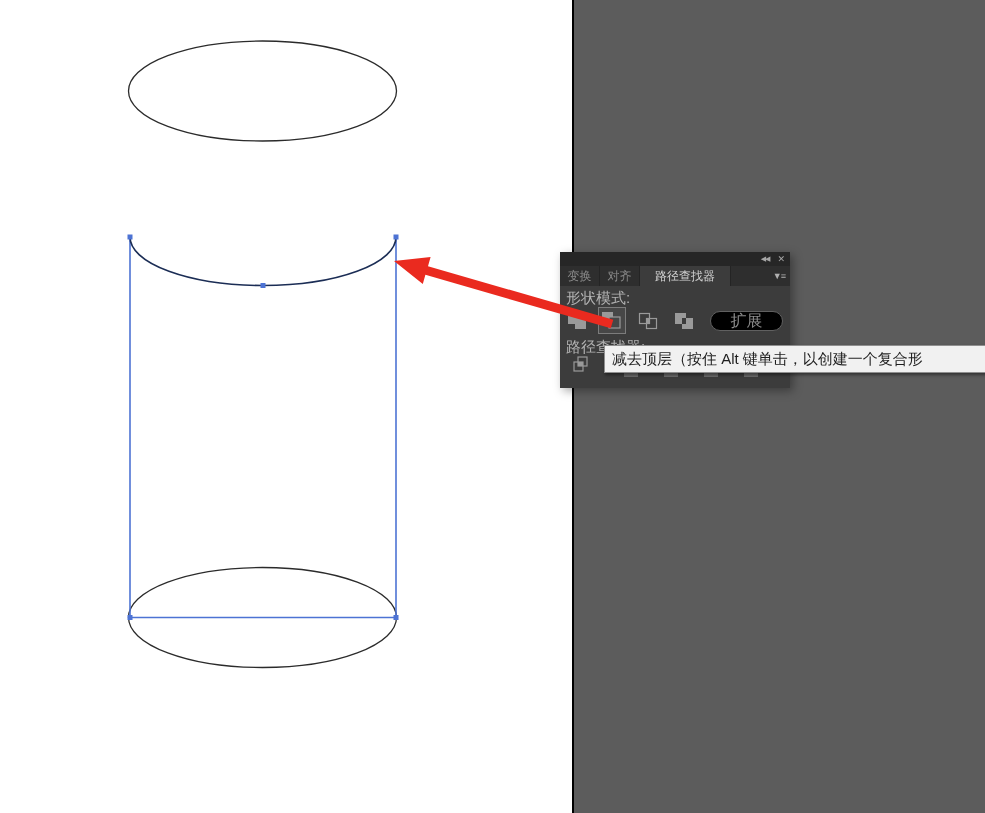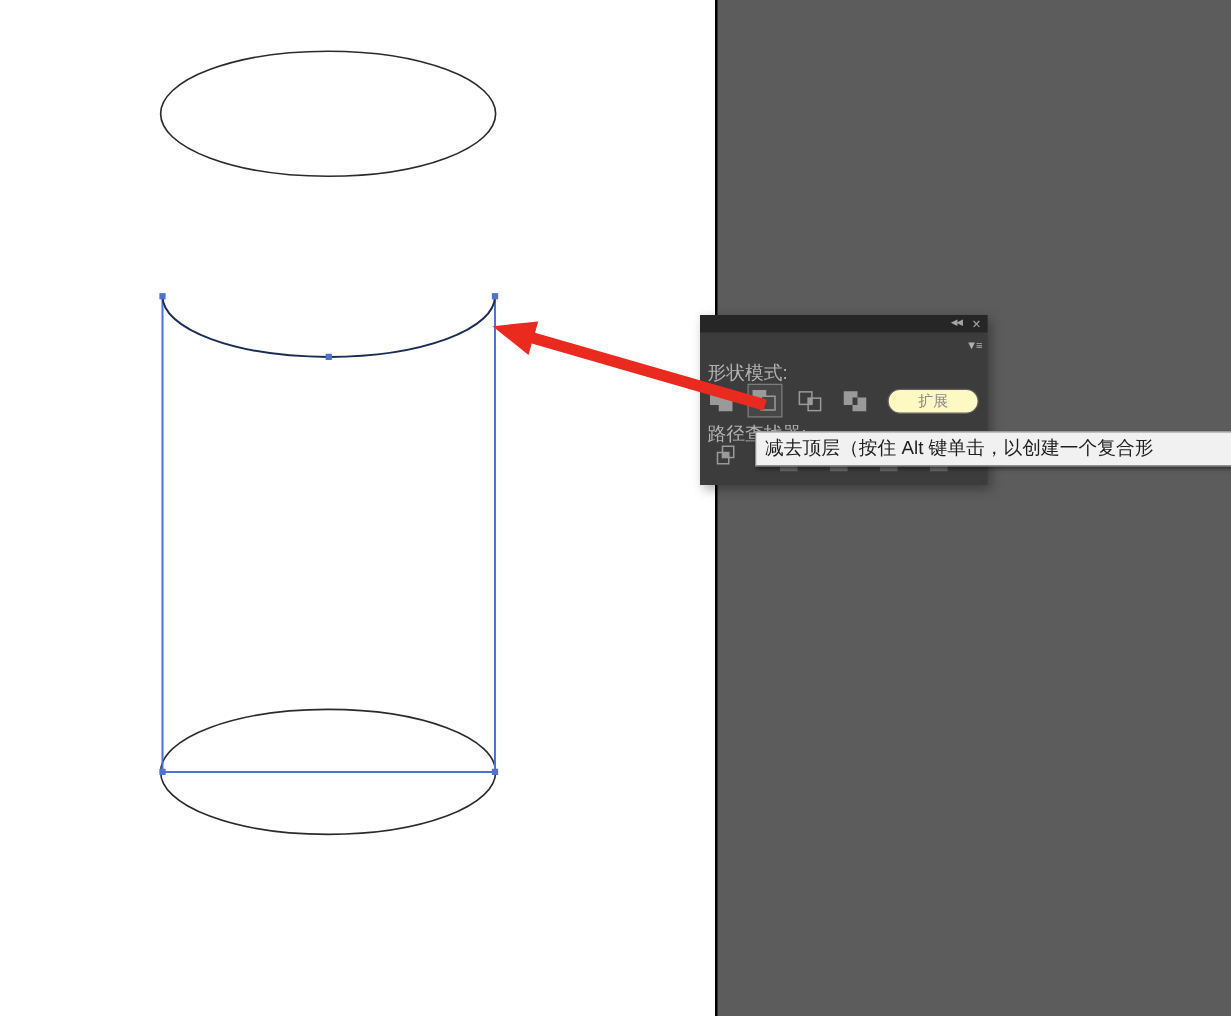--- a/index.html
+++ b/index.html
@@ -47,22 +47,22 @@
   .lbl-shape{top:37px;}
   .lbl-pf{top:86px;}
   .mode-btn{position:absolute;display:flex;align-items:center;justify-content:center;}
   .mb-plain{width:26px;height:24px;top:57px;}
   .mb-hover{
     width:28px;height:27px;top:55px;left:38px;
     background:#474747;border:1px solid #7c7c7c;box-sizing:border-box;
   }
   .expand-btn{
     position:absolute;left:150px;top:59px;width:73px;height:20px;
-    background:#fef9c3;border:1px solid #606060;border-radius:10px;
-    box-sizing:border-box;color:#8b8b8b;font-size:12px;line-height:18px;
+    background:#000000;border:1px solid #606060;border-radius:10px;
+    box-sizing:border-box;color:#8b8b8b;font-size:16px;line-height:18px;
     text-align:center;cursor:default;
   }
   .pf-btn{position:absolute;left:12px;top:103px;width:18px;height:18px;}
   .pf-stub{position:absolute;height:4px;width:14px;background:#6a6a6a;top:121px;}
   
   .tooltip{
     position:absolute;left:604px;top:345px;height:28px;width:400px;z-index:40;
     background:#f1f1f1;border:1px solid #8f8f8f;box-sizing:border-box;
     font-size:15px;color:#1e1e1e;line-height:26px;padding:0 6px 0 7px;
     white-space:nowrap;overflow:hidden;
@@ -97,20 +97,25 @@
     <rect x="393.5" y="615" width="5" height="5"></rect>
   </g>
 </svg>
 
 <div class="panel">
   <div class="panel-titlebar">
     <div class="tb-icons">
       <span class="collapse-ic">◀◀</span>
       <span class="close-ic">✕</span>
     </div>
+  </div>
+  <div class="panel-tabs">
+    <div class="tab">变换</div>
+    <div class="tab">对齐</div>
+    <div class="tab active">路径查找器</div>
   </div>
   <div class="panel-menu">▼≡</div>
 
   <div class="panel-label lbl-shape">形状模式:</div>
 
   <div class="mode-btn mb-plain" style="left:5px;">
     <svg width="22" height="19" viewBox="0 0 22 19">
       <rect x="1" y="1" width="11" height="11" fill="#9a9a9a"></rect>
       <rect x="8" y="6" width="11" height="11" fill="#9a9a9a"></rect>
     </svg>

